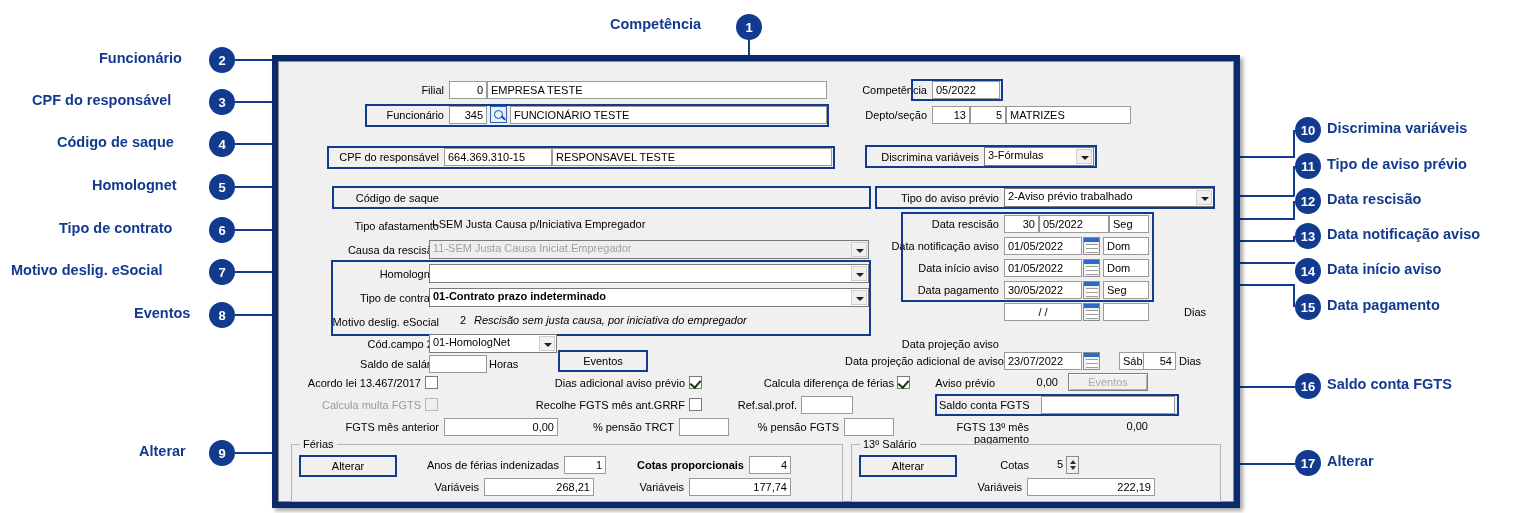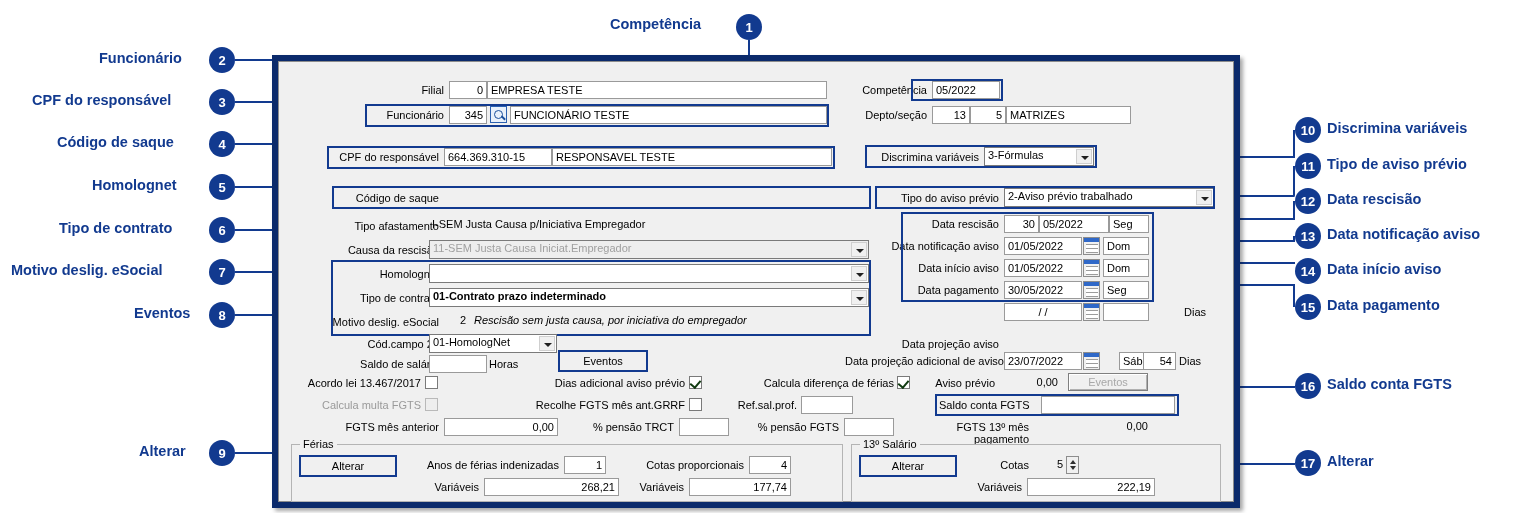--- a/index.html
+++ b/index.html
@@ -364,25 +364,25 @@
 
     <div class="lbl" style="left:620px;top:359px;width:130px;">FGTS 13º mês pagamento</div>
     <div class="inp num" style="left:752px;top:356px;width:120px;border:none;background:transparent;">0,00</div>
 
     <div class="group" style="left:12px;top:382px;width:552px;height:58px;">
       <span class="gtitle">Férias</span>
     </div>
     <div class="btn blue" style="left:20px;top:393px;width:98px;height:22px;">Alterar</div>
     <div class="lbl" style="left:130px;top:397px;width:150px;">Anos de férias indenizadas</div>
     <div class="inp num" style="left:285px;top:394px;width:42px;">1</div>
-    <div class="lbl" style="left:335px;top:397px;width:130px;">Cotas proporcionais</div>
+    <div class="lbl" style="left:335px;top:397px;width:130px;font-weight:bold;">Cotas proporcionais</div>
     <div class="inp num" style="left:470px;top:394px;width:42px;">4</div>
 
     <div class="lbl" style="left:130px;top:419px;width:70px;">Variáveis</div>
-    <div class="inp num" style="left:205px;top:416px;width:135px;">268,21</div>
+    <div class="inp num" style="left:205px;top:416px;width:110px;">268,21</div>
     <div class="lbl" style="left:335px;top:419px;width:70px;">Variáveis</div>
     <div class="inp num" style="left:410px;top:416px;width:102px;">177,74</div>
 
     <div class="group" style="left:572px;top:382px;width:370px;height:58px;">
       <span class="gtitle">13º Salário</span>
     </div>
     <div class="btn blue" style="left:580px;top:393px;width:98px;height:22px;">Alterar</div>
     <div class="lbl" style="left:690px;top:397px;width:60px;">Cotas</div>
     <div class="inp num" style="left:755px;top:394px;width:32px;border:none;background:transparent;">5</div>
     <div class="spin" style="left:787px;top:394px;"></div>

